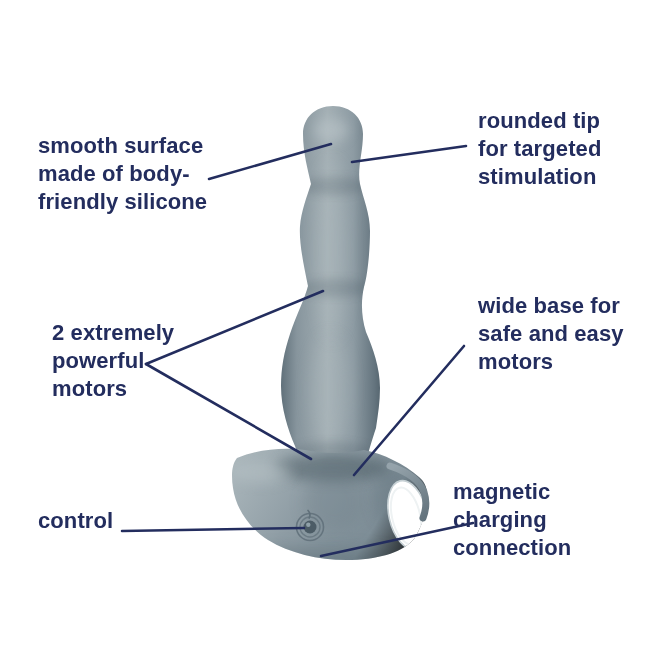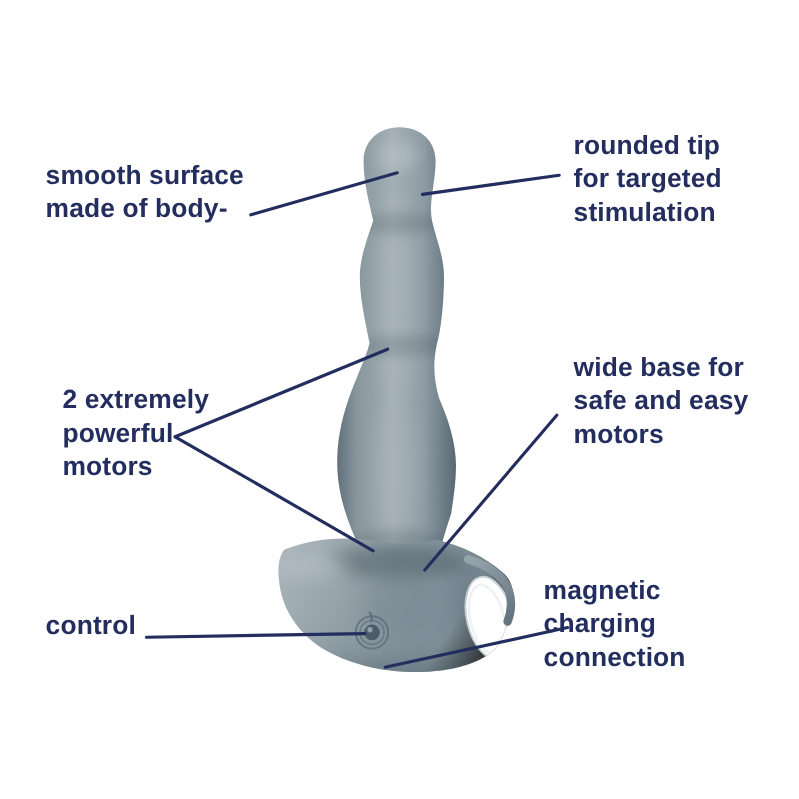--- a/index.html
+++ b/index.html
@@ -136,20 +136,21 @@
     <line class="connector" x1="146" y1="364" x2="323" y2="291"></line>
     <line class="connector" x1="146" y1="364" x2="311" y2="459"></line>
     <line class="connector" x1="464" y1="346" x2="354" y2="475"></line>
     <line class="connector" x1="122" y1="531" x2="304" y2="528"></line>
     <line class="connector" x1="473" y1="523" x2="321" y2="556"></line>
   </svg>
 
   <div class="label" style="left:38px;top:132px">
     <span>smooth surface</span>
     <span>made of body-</span>
+    <span>friendly silicone</span>
   </div>
 
   <div class="label" style="left:478px;top:107px">
     <span>rounded tip</span>
     <span>for targeted</span>
     <span>stimulation</span>
   </div>
 
   <div class="label" style="left:52px;top:319px">
     <span>2 extremely</span>

